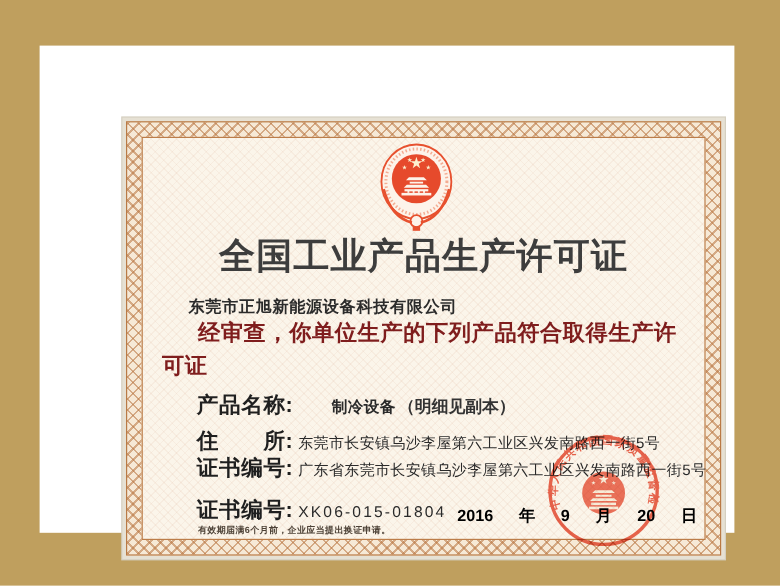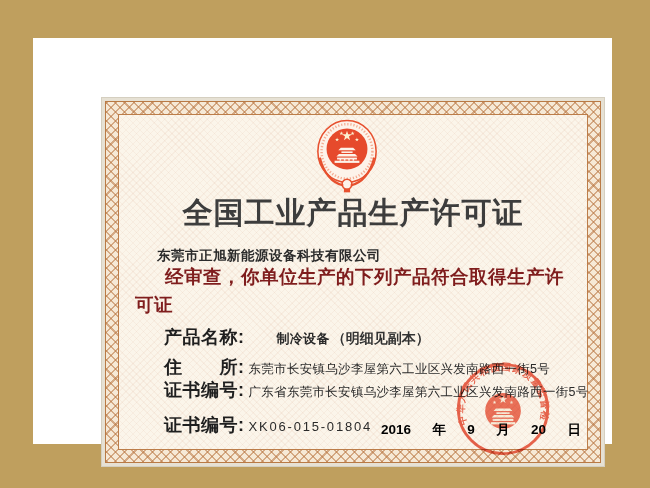--- a/index.html
+++ b/index.html
@@ -132,20 +132,21 @@
 
       <div class="issue-date">
         <span>2016</span>
         <span>年</span>
         <span>9</span>
         <span>月</span>
         <span>20</span>
         <span>日</span>
       </div>
 
+      <div class="footnote">有效期届满6个月前，企业应当提出换证申请。</div>
 
       <svg class="seal" viewBox="0 0 100 100">
         <defs>
           <path id="sealArc" d="M 11.7,66 A 41.5,41.5 0 1 1 88.3,66"></path>
           <path id="sstar" d="M0,-1 L0.225,-0.309 L0.951,-0.309 L0.363,0.118 L0.588,0.809 L0,0.382 L-0.588,0.809 L-0.363,0.118 L-0.951,-0.309 L-0.225,-0.309 Z"></path>
         </defs>
         <circle cx="50" cy="50" r="47.5" fill="none" stroke="#e8523a" stroke-width="3"></circle>
         <text font-size="10" font-weight="700" fill="#e8523a" letter-spacing="1.4">
           <textPath href="#sealArc">中华人民共和国国家质量监督检验检疫总局</textPath>
         </text>

